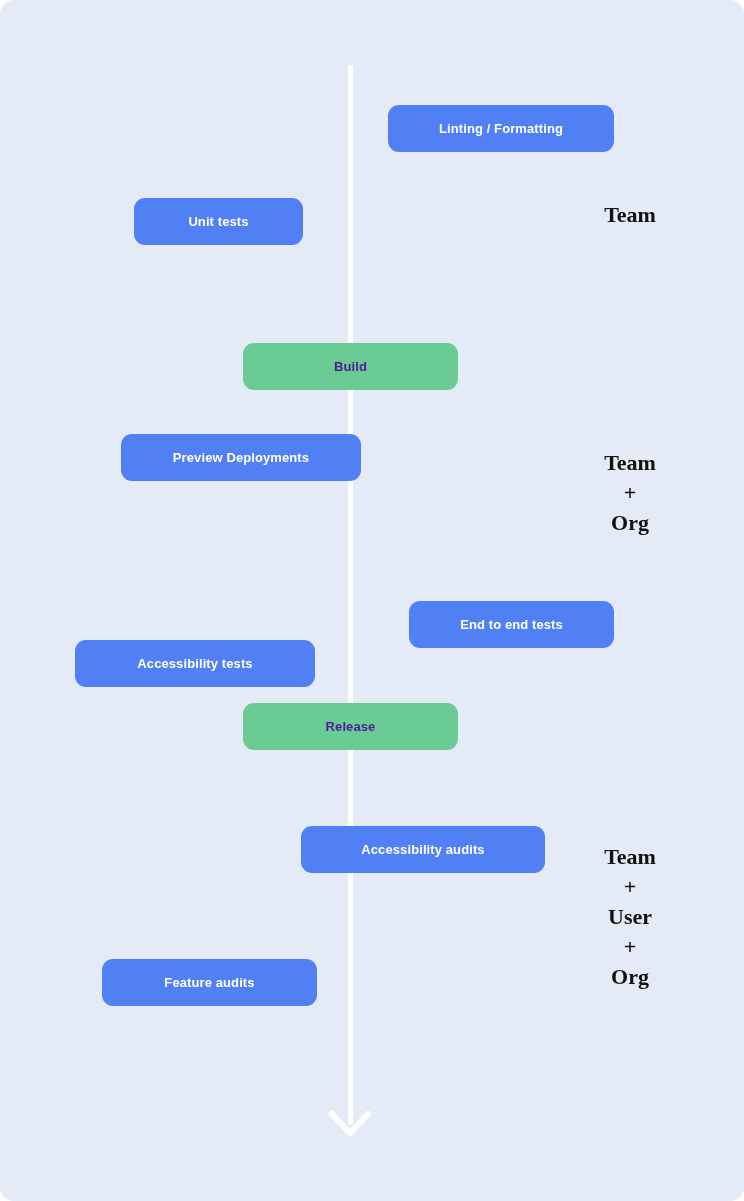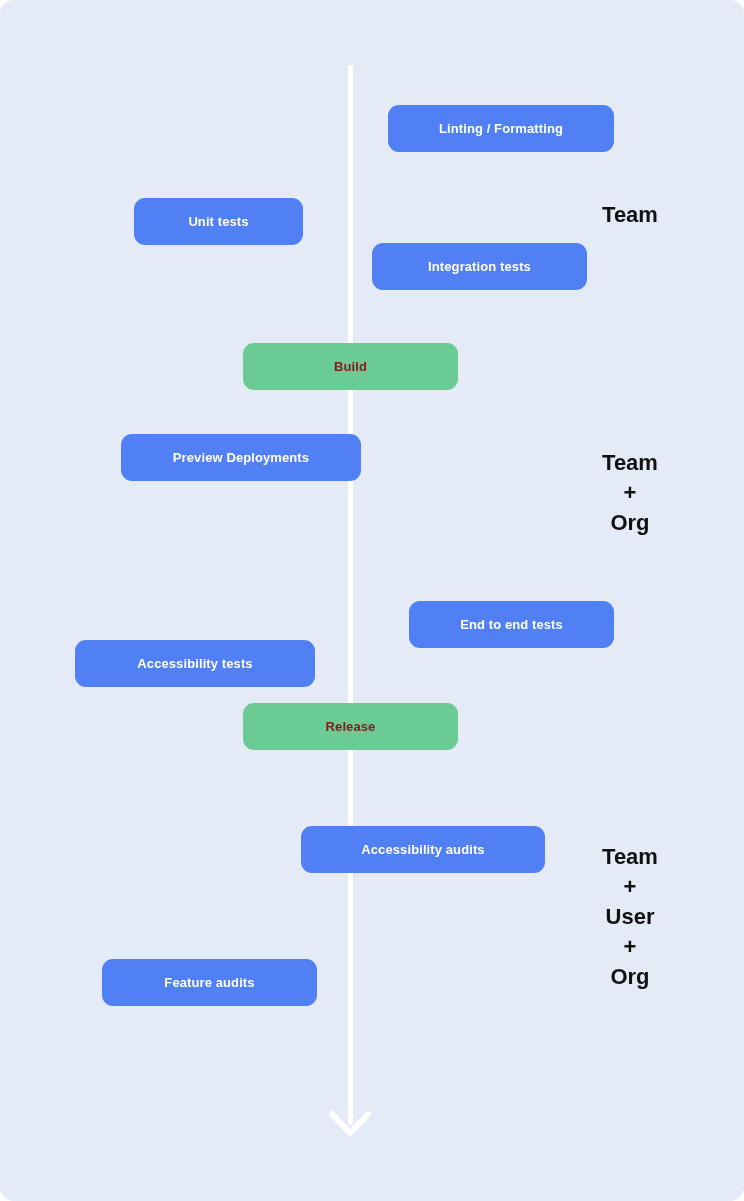--- a/index.html
+++ b/index.html
@@ -58,53 +58,53 @@
     box-sizing: border-box;
     padding: 0 18px;
     user-select: none;
   }
   .pill.stage-blue {
     background: #5180f5;
     color: #ffffff;
   }
   .pill.stage-green {
     background: #6bcb94;
-    color: #7f1d1d;
+    color: #4c1d95;
   }
 
   
   .owner-label {
     position: absolute;
     text-align: center;
     font-size: 22px;
     font-weight: bold;
     color: #111111;
     line-height: 30px;
     white-space: pre-line;
     user-select: none;
+    font-family: Liberation Serif, serif;
   }
 </style>
 </head>
 <body>
 
 <div id="pipeline-canvas">
 
   <div id="timeline-axis"></div>
 
   <div id="timeline-arrow">
     <svg width="48" height="34" viewBox="0 0 48 34" xmlns="http://www.w3.org/2000/svg">
       <path d="M6 6 L24 25 L42 6" fill="none" stroke="#ffffff" stroke-width="6" stroke-linecap="round" stroke-linejoin="round"></path>
     </svg>
   </div>
 
   <div class="pill stage-blue" style="left:388px; top:105px; width:226px;">Linting / Formatting</div>
 
   <div class="pill stage-blue" style="left:134px; top:198px; width:169px;">Unit tests</div>
 
-  <div class="pill stage-blue" style="left:372px; top:243px; width:215px;">Integration tests</div>
 
   <div class="pill stage-green" style="left:243px; top:343px; width:215px;">Build</div>
 
   <div class="pill stage-blue" style="left:409px; top:601px; width:205px;">End to end tests</div>
 
   <div class="pill stage-blue" style="left:121px; top:434px; width:240px;">Preview Deployments</div>
 
   <div class="pill stage-blue" style="left:75px; top:640px; width:240px;">Accessibility tests</div>
 
   <div class="pill stage-green" style="left:243px; top:703px; width:215px;">Release</div>

